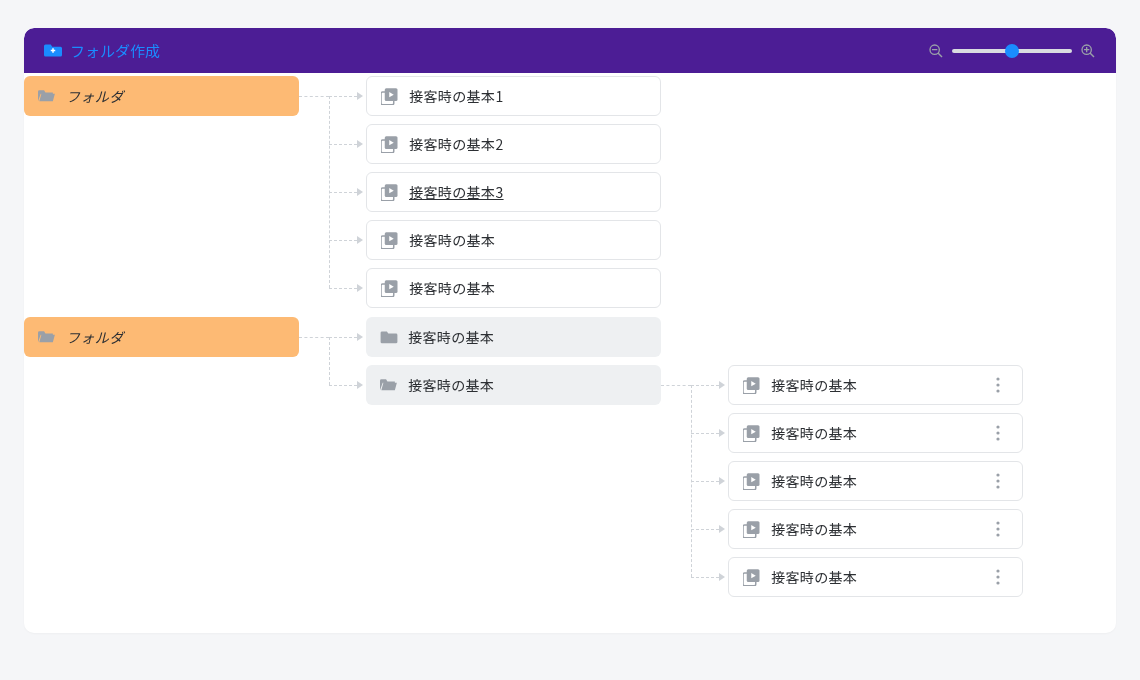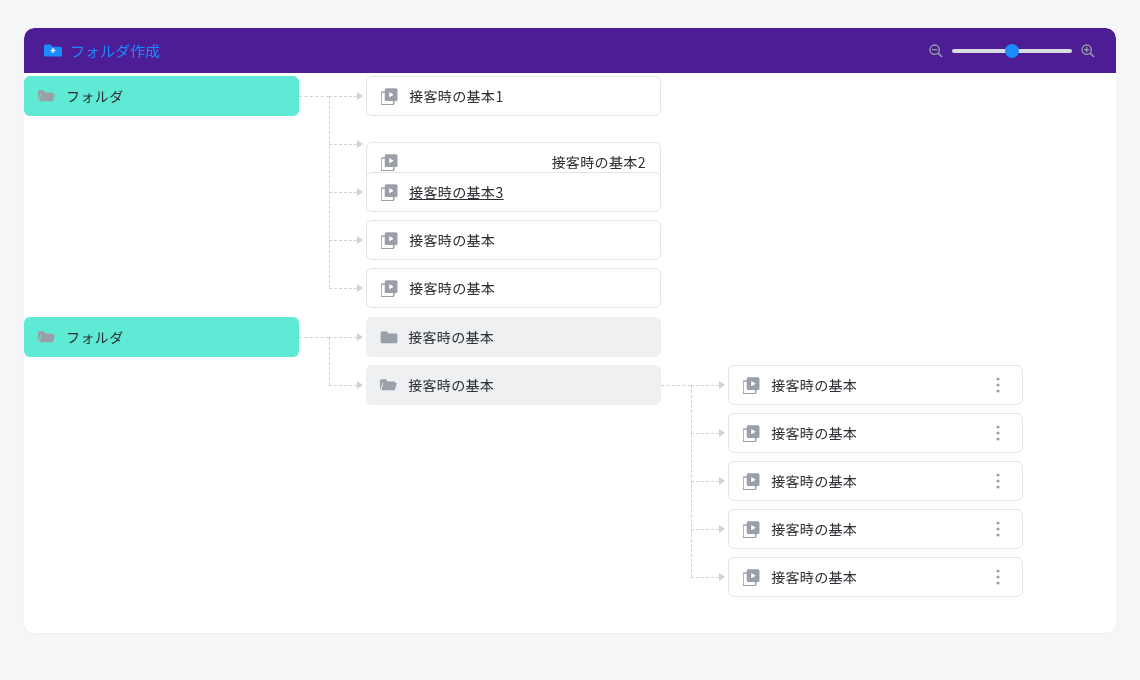--- a/index.html
+++ b/index.html
@@ -80,22 +80,23 @@
   display: flex;
   align-items: center;
   height: 40px;
   border-radius: 6px;
   padding: 0 14px;
   font-size: 14px;
   color: #2c2f33;
   gap: 10px;
 }
 .node-folder {
-  background: #5eead4;
+  background: #fdba74;
   width: 275px;
+  font-style: italic;
 }
 .node-item {
   background: #fff;
   border: 1px solid #e3e5e8;
   width: 295px;
 }
 .node-subfolder {
   background: #eef0f2;
   width: 295px;
 }
@@ -213,21 +214,21 @@
       <div class="node node-item" style="left:342px; top:3px;">
         <span class="icon">
           <svg class="video-svg" width="18" height="17" viewBox="0 0 24 22">
               <rect x="0" y="5" width="17" height="17" rx="2" fill="none" stroke="#9aa0a8" stroke-width="2"></rect>
               <rect x="5" y="0" width="17" height="17" rx="2"></rect>
               <path d="M11 5 L17 8.5 L11 12 Z" fill="#fff"></path>
             </svg>
         </span>
         <span class="label">接客時の基本1</span>
       </div>
-      <div class="node node-item" style="left:342px; top:69px;text-align:right;">
+      <div class="node node-item" style="left:342px; top:51px;">
         <span class="icon">
           <svg class="video-svg" width="18" height="17" viewBox="0 0 24 22">
               <rect x="0" y="5" width="17" height="17" rx="2" fill="none" stroke="#9aa0a8" stroke-width="2"></rect>
               <rect x="5" y="0" width="17" height="17" rx="2"></rect>
               <path d="M11 5 L17 8.5 L11 12 Z" fill="#fff"></path>
             </svg>
         </span>
         <span class="label">接客時の基本2</span>
       </div>
       <div class="node node-item" style="left:342px; top:99px;text-decoration:underline;">

